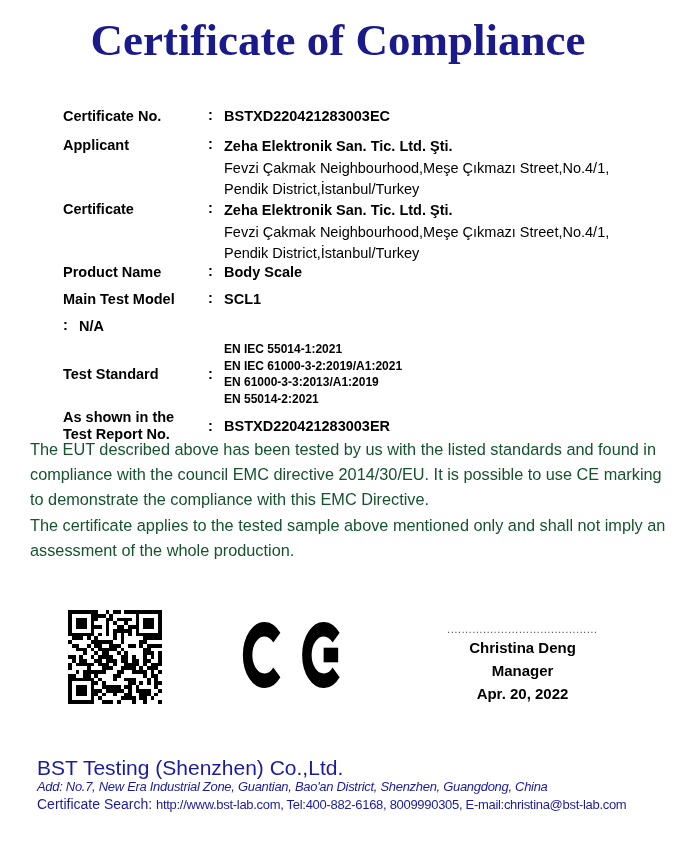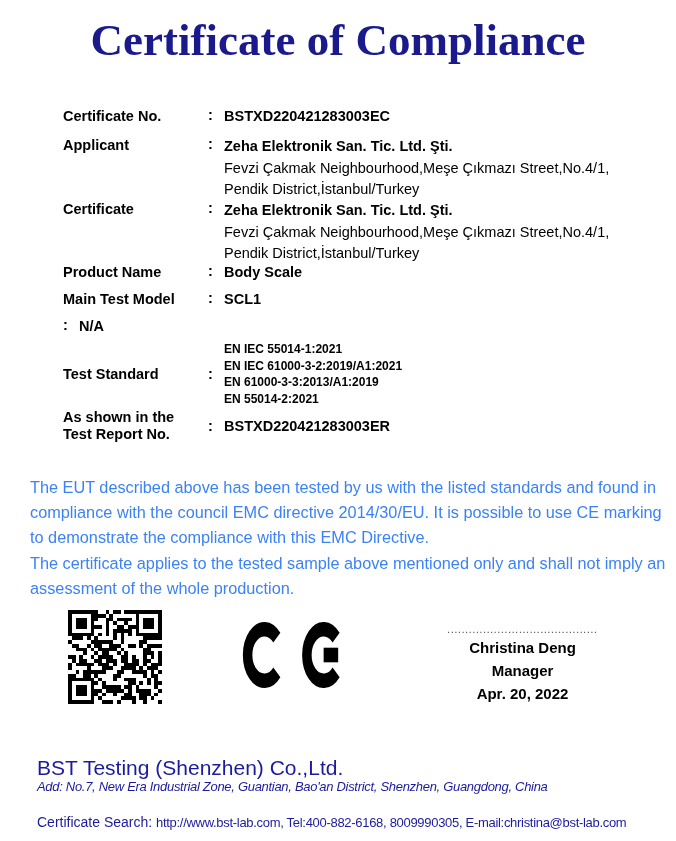--- a/index.html
+++ b/index.html
@@ -23,33 +23,33 @@
   .row{position:absolute;left:63px;display:flex;align-items:flex-start;width:580px;}
   .row.center{align-items:center;}
   .lbl{width:145px;font-weight:bold;font-size:14.5px;line-height:18px;flex:0 0 145px;}
   .lbl.pre{white-space:pre-line;line-height:17px;}
   .colon{width:16px;flex:0 0 16px;font-weight:bold;font-size:14.5px;}
   .val{font-weight:bold;font-size:14.5px;line-height:18px;}
   .val .company-name{font-weight:bold;font-size:14.5px;line-height:21.5px;}
   .val .addr{font-weight:normal;font-size:14.5px;line-height:21.5px;white-space:pre-line;}
   .val.pre{white-space:pre-line;line-height:16.6px;font-size:12px;}
   .statement{
-    position:absolute;left:30px;top:475px;width:636px;margin:0;
-    font-size:16.3px;line-height:25.2px;color:#3b82f6;
+    position:absolute;left:30px;top:437px;width:636px;margin:0;
+    font-size:16.3px;line-height:25.2px;color:#14532d;
     white-space:pre-line;
   }
   .qr{position:absolute;left:68px;top:610px;width:94px;height:94px;}
   .ce{position:absolute;left:242px;top:612px;width:104px;height:86px;}
   .signature{position:absolute;left:440px;top:624px;width:165px;text-align:center;}
   .dots{font-size:10px;letter-spacing:0.8px;color:#444;line-height:12px;white-space:nowrap;overflow:hidden;}
   .sig-name,.sig-role,.sig-date{font-weight:bold;font-size:15px;line-height:23px;color:#000;}
   .footer{position:absolute;left:37px;top:758px;width:620px;color:#1b1b9e;}
   .company{font-weight:normal;font-size:21px;line-height:20px;}
   .address{margin-top:1px;font-size:13px;letter-spacing:-0.3px;line-height:16px;font-style:italic;}
-  .search-line{margin-top:18px;font-size:14px;line-height:18px;}
+  .search-line{margin-top:0;font-size:14px;line-height:18px;}
   .search-line .condensed{font-size:13px;letter-spacing:-0.3px;}
 </style>
 </head>
 <body>
 
 <div class="page">
 
   <h1 class="title">Certificate of Compliance</h1>
 
   <div>

